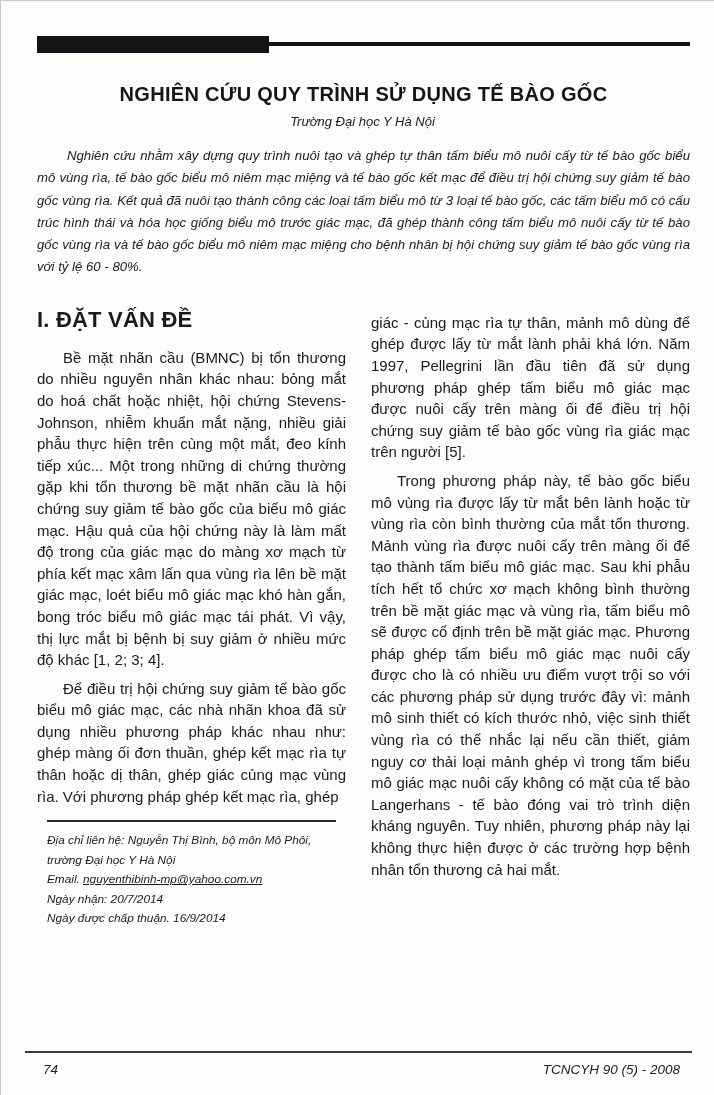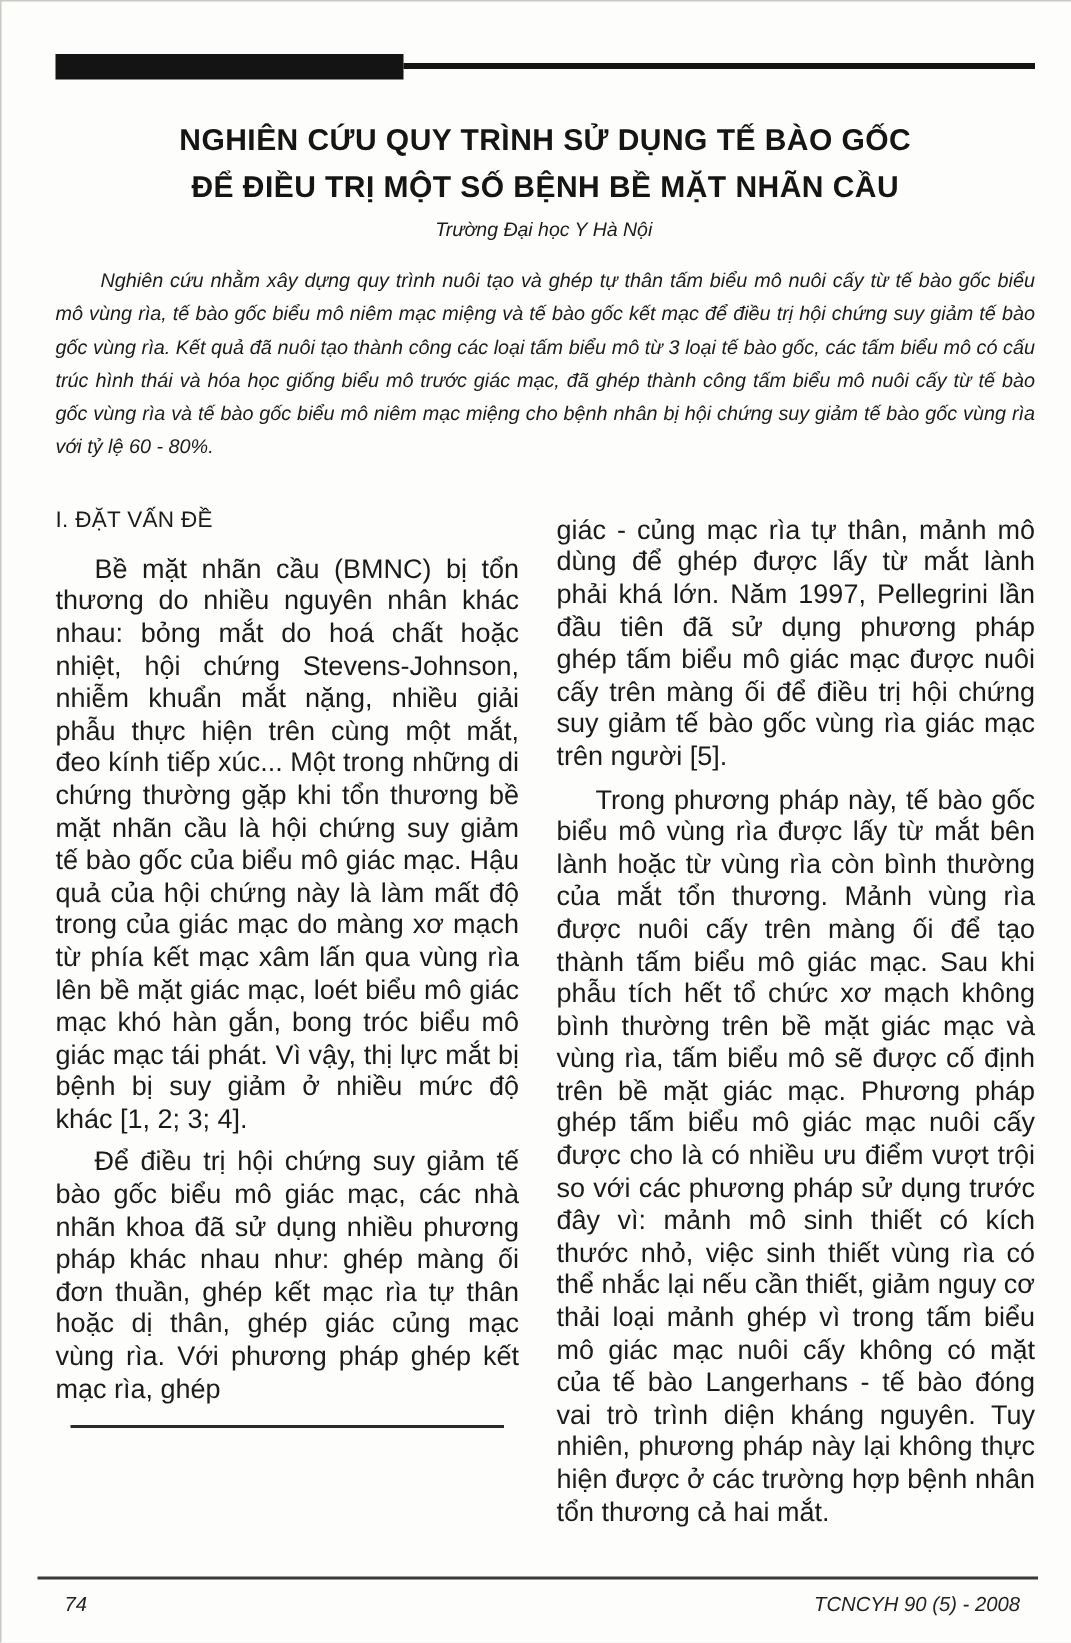--- a/index.html
+++ b/index.html
@@ -78,27 +78,27 @@
   .columns {
     margin-top: 28px;
     display: flex;
     gap: 25px;
   }
   .col-left  { width: 309px; flex: 0 0 309px; }
   .col-right { flex: 1; padding-top: 5px; }
 
   .section-heading {
     margin: 0 0 14px 0;
-    font-size: 15px;
-    font-weight: normal;
+    font-size: 22px;
+    font-weight: bold;
     letter-spacing: 0.2px;
   }
   .body-p {
     margin: 0;
-    font-size: 18px;
+    font-size: 15px;
     line-height: 21.6px;
     text-align: justify;
   }
   .body-p + .body-p { margin-top: 7px; }
   .body-p.indent { text-indent: 26px; }
 
   .footnote-divider {
     margin: 13px 10px 9px 10px;
     border-top: 2px solid #2a2a2a;
   }
@@ -135,35 +135,40 @@
 <div class="page">
   <div class="margin-box">
 
     <div class="header-bar">
       <div class="bar-thick"></div>
       <div class="bar-thin"></div>
     </div>
 
     <h1 class="title">
       <span>NGHIÊN CỨU QUY TRÌNH SỬ DỤNG TẾ BÀO GỐC</span>
-      <span>ĐỂ ĐIỀU TRỊ MỘT SỐ BỆNH BỀ MẶT NHÃN CẦU</span>
     </h1>
 
     <div class="affiliation">Trường Đại học Y Hà Nội</div>
 
     <p class="abstract">Nghiên cứu nhằm xây dựng quy trình nuôi tạo và ghép tự thân tấm biểu mô nuôi cấy từ tế bào gốc biểu mô vùng rìa, tế bào gốc biểu mô niêm mạc miệng và tế bào gốc kết mạc để điều trị hội chứng suy giảm tế bào gốc vùng rìa. Kết quả đã nuôi tạo thành công các loại tấm biểu mô từ 3 loại tế bào gốc, các tấm biểu mô có cấu trúc hình thái và hóa học giống biểu mô trước giác mạc, đã ghép thành công tấm biểu mô nuôi cấy từ tế bào gốc vùng rìa và tế bào gốc biểu mô niêm mạc miệng cho bệnh nhân bị hội chứng suy giảm tế bào gốc vùng rìa với tỷ lệ 60 - 80%.</p>
 
     <div class="columns">
 
       <div class="col col-left">
         <h2 class="section-heading">I. ĐẶT VẤN ĐỀ</h2>
         <p class="body-p indent">Bề mặt nhãn cầu (BMNC) bị tổn thương do nhiều nguyên nhân khác nhau: bỏng mắt do hoá chất hoặc nhiệt, hội chứng Stevens-Johnson, nhiễm khuẩn mắt nặng, nhiều giải phẫu thực hiện trên cùng một mắt, đeo kính tiếp xúc... Một trong những di chứng thường gặp khi tổn thương bề mặt nhãn cầu là hội chứng suy giảm tế bào gốc của biểu mô giác mạc. Hậu quả của hội chứng này là làm mất độ trong của giác mạc do màng xơ mạch từ phía kết mạc xâm lấn qua vùng rìa lên bề mặt giác mạc, loét biểu mô giác mạc khó hàn gắn, bong tróc biểu mô giác mạc tái phát. Vì vậy, thị lực mắt bị bệnh bị suy giảm ở nhiều mức độ khác [1, 2; 3; 4].</p>
         <p class="body-p indent">Để điều trị hội chứng suy giảm tế bào gốc biểu mô giác mạc, các nhà nhãn khoa đã sử dụng nhiều phương pháp khác nhau như: ghép màng ối đơn thuần, ghép kết mạc rìa tự thân hoặc dị thân, ghép giác củng mạc vùng rìa. Với phương pháp ghép kết mạc rìa, ghép</p>
 
         <div class="footnote-divider"></div>
+        <div class="footnote">
+          <p>Địa chỉ liên hệ: Nguyễn Thị Bình, bộ môn Mô Phôi, trường Đại học Y Hà Nội</p>
+          <p><span>Email.</span> <span class="email">nguyenthibinh-mp@yahoo.com.vn</span></p>
+          <p>Ngày nhận: 20/7/2014</p>
+          <p>Ngày được chấp thuận. 16/9/2014</p>
+        </div>
       </div>
 
       <div class="col col-right">
         <p class="body-p">giác - củng mạc rìa tự thân, mảnh mô dùng để ghép được lấy từ mắt lành phải khá lớn. Năm 1997, Pellegrini lần đầu tiên đã sử dụng phương pháp ghép tấm biểu mô giác mạc được nuôi cấy trên màng ối để điều trị hội chứng suy giảm tế bào gốc vùng rìa giác mạc trên người [5].</p>
         <p class="body-p indent">Trong phương pháp này, tế bào gốc biểu mô vùng rìa được lấy từ mắt bên lành hoặc từ vùng rìa còn bình thường của mắt tổn thương. Mảnh vùng rìa được nuôi cấy trên màng ối để tạo thành tấm biểu mô giác mạc. Sau khi phẫu tích hết tổ chức xơ mạch không bình thường trên bề mặt giác mạc và vùng rìa, tấm biểu mô sẽ được cố định trên bề mặt giác mạc. Phương pháp ghép tấm biểu mô giác mạc nuôi cấy được cho là có nhiều ưu điểm vượt trội so với các phương pháp sử dụng trước đây vì: mảnh mô sinh thiết có kích thước nhỏ, việc sinh thiết vùng rìa có thể nhắc lại nếu cần thiết, giảm nguy cơ thải loại mảnh ghép vì trong tấm biểu mô giác mạc nuôi cấy không có mặt của tế bào Langerhans - tế bào đóng vai trò trình diện kháng nguyên. Tuy nhiên, phương pháp này lại không thực hiện được ở các trường hợp bệnh nhân tổn thương cả hai mắt.</p>
       </div>
 
     </div>
   </div>
 

